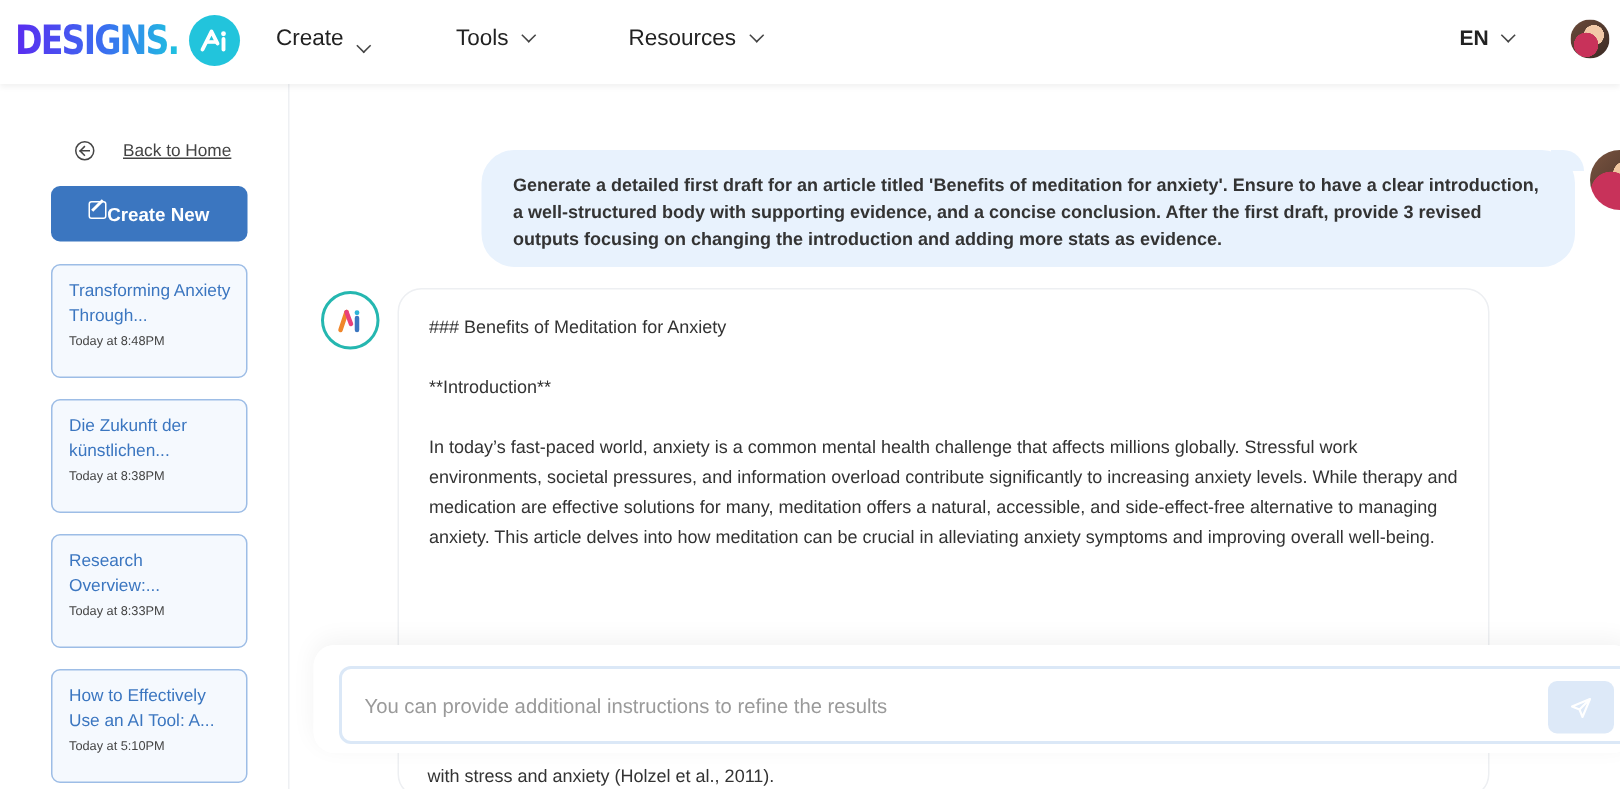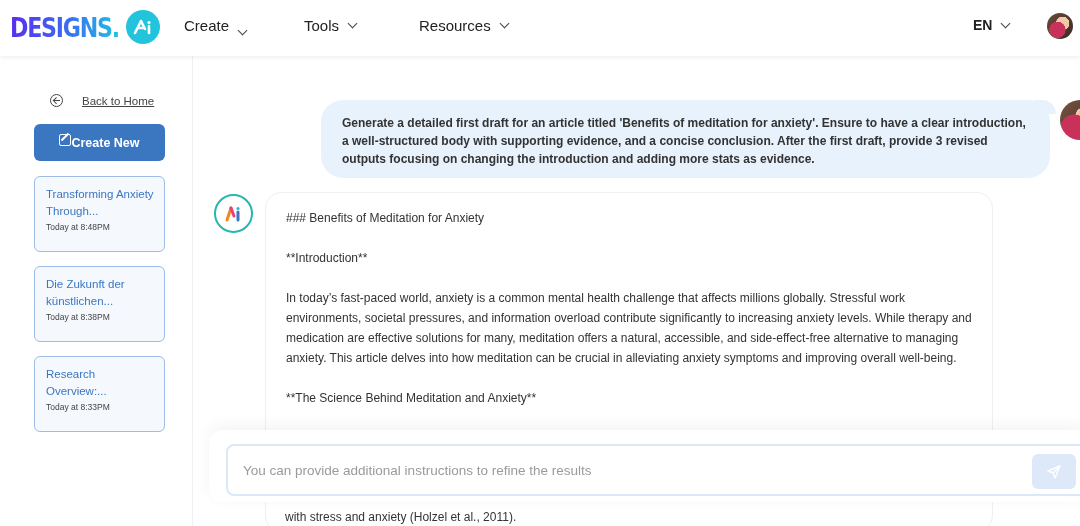--- a/index.html
+++ b/index.html
@@ -98,20 +98,24 @@
     <div class="hist-time">Today at 8:48PM</div>
   </div>
   <div class="hist-card" style="top:210px;">
     <div class="hist-title">Die Zukunft der künstlichen...</div>
     <div class="hist-time">Today at 8:38PM</div>
   </div>
   <div class="hist-card" style="top:300px;">
     <div class="hist-title">Research Overview:...</div>
     <div class="hist-time">Today at 8:33PM</div>
   </div>
+  <div class="hist-card" style="top:390px;">
+    <div class="hist-title">How to Effectively Use an AI Tool: A...</div>
+    <div class="hist-time">Today at 5:10PM</div>
+  </div>
 </div>
 
 <div class="main">
   <div class="user-bubble">
     <span>Generate a detailed first draft for an article titled 'Benefits of meditation for anxiety'. Ensure to have a clear introduction, a well-structured body with supporting evidence, and a concise conclusion. After the first draft, provide 3 revised outputs focusing on changing the introduction and adding more stats as evidence.</span>
   </div>
   <div class="user-avatar"></div>
 
   <div class="ai-avatar">
     <svg width="18" height="16" viewBox="0 0 18 16">
@@ -119,21 +123,20 @@
         <path d="M6 2 L9 10" stroke="#e8407a" stroke-width="3" stroke-linecap="round"></path>
         <path d="M13 6 L13 14" stroke="#3b76c0" stroke-width="3" stroke-linecap="round"></path>
         <circle cx="13" cy="2.5" r="1.6" fill="#2fb5d8"></circle>
       </svg>
   </div>
 
   <div class="ai-bubble">
     <p>### Benefits of Meditation for Anxiety</p>
     <p>**Introduction**</p>
     <p>In today’s fast-paced world, anxiety is a common mental health challenge that affects millions globally. Stressful work environments, societal pressures, and information overload contribute significantly to increasing anxiety levels. While therapy and medication are effective solutions for many, meditation offers a natural, accessible, and side-effect-free alternative to managing anxiety. This article delves into how meditation can be crucial in alleviating anxiety symptoms and improving overall well-being.</p>
-    <p>**The Science Behind Meditation and Anxiety**</p>
   </div>
 </div>
 
 <div class="tail-text">with stress and anxiety (Holzel et al., 2011).</div>
 
 <div class="composer-wrap">
   <div class="composer">
     <input type="text" placeholder="You can provide additional instructions to refine the results" style="">
     <div class="send-btn">
       <svg width="16" height="16" viewBox="0 0 16 16">

